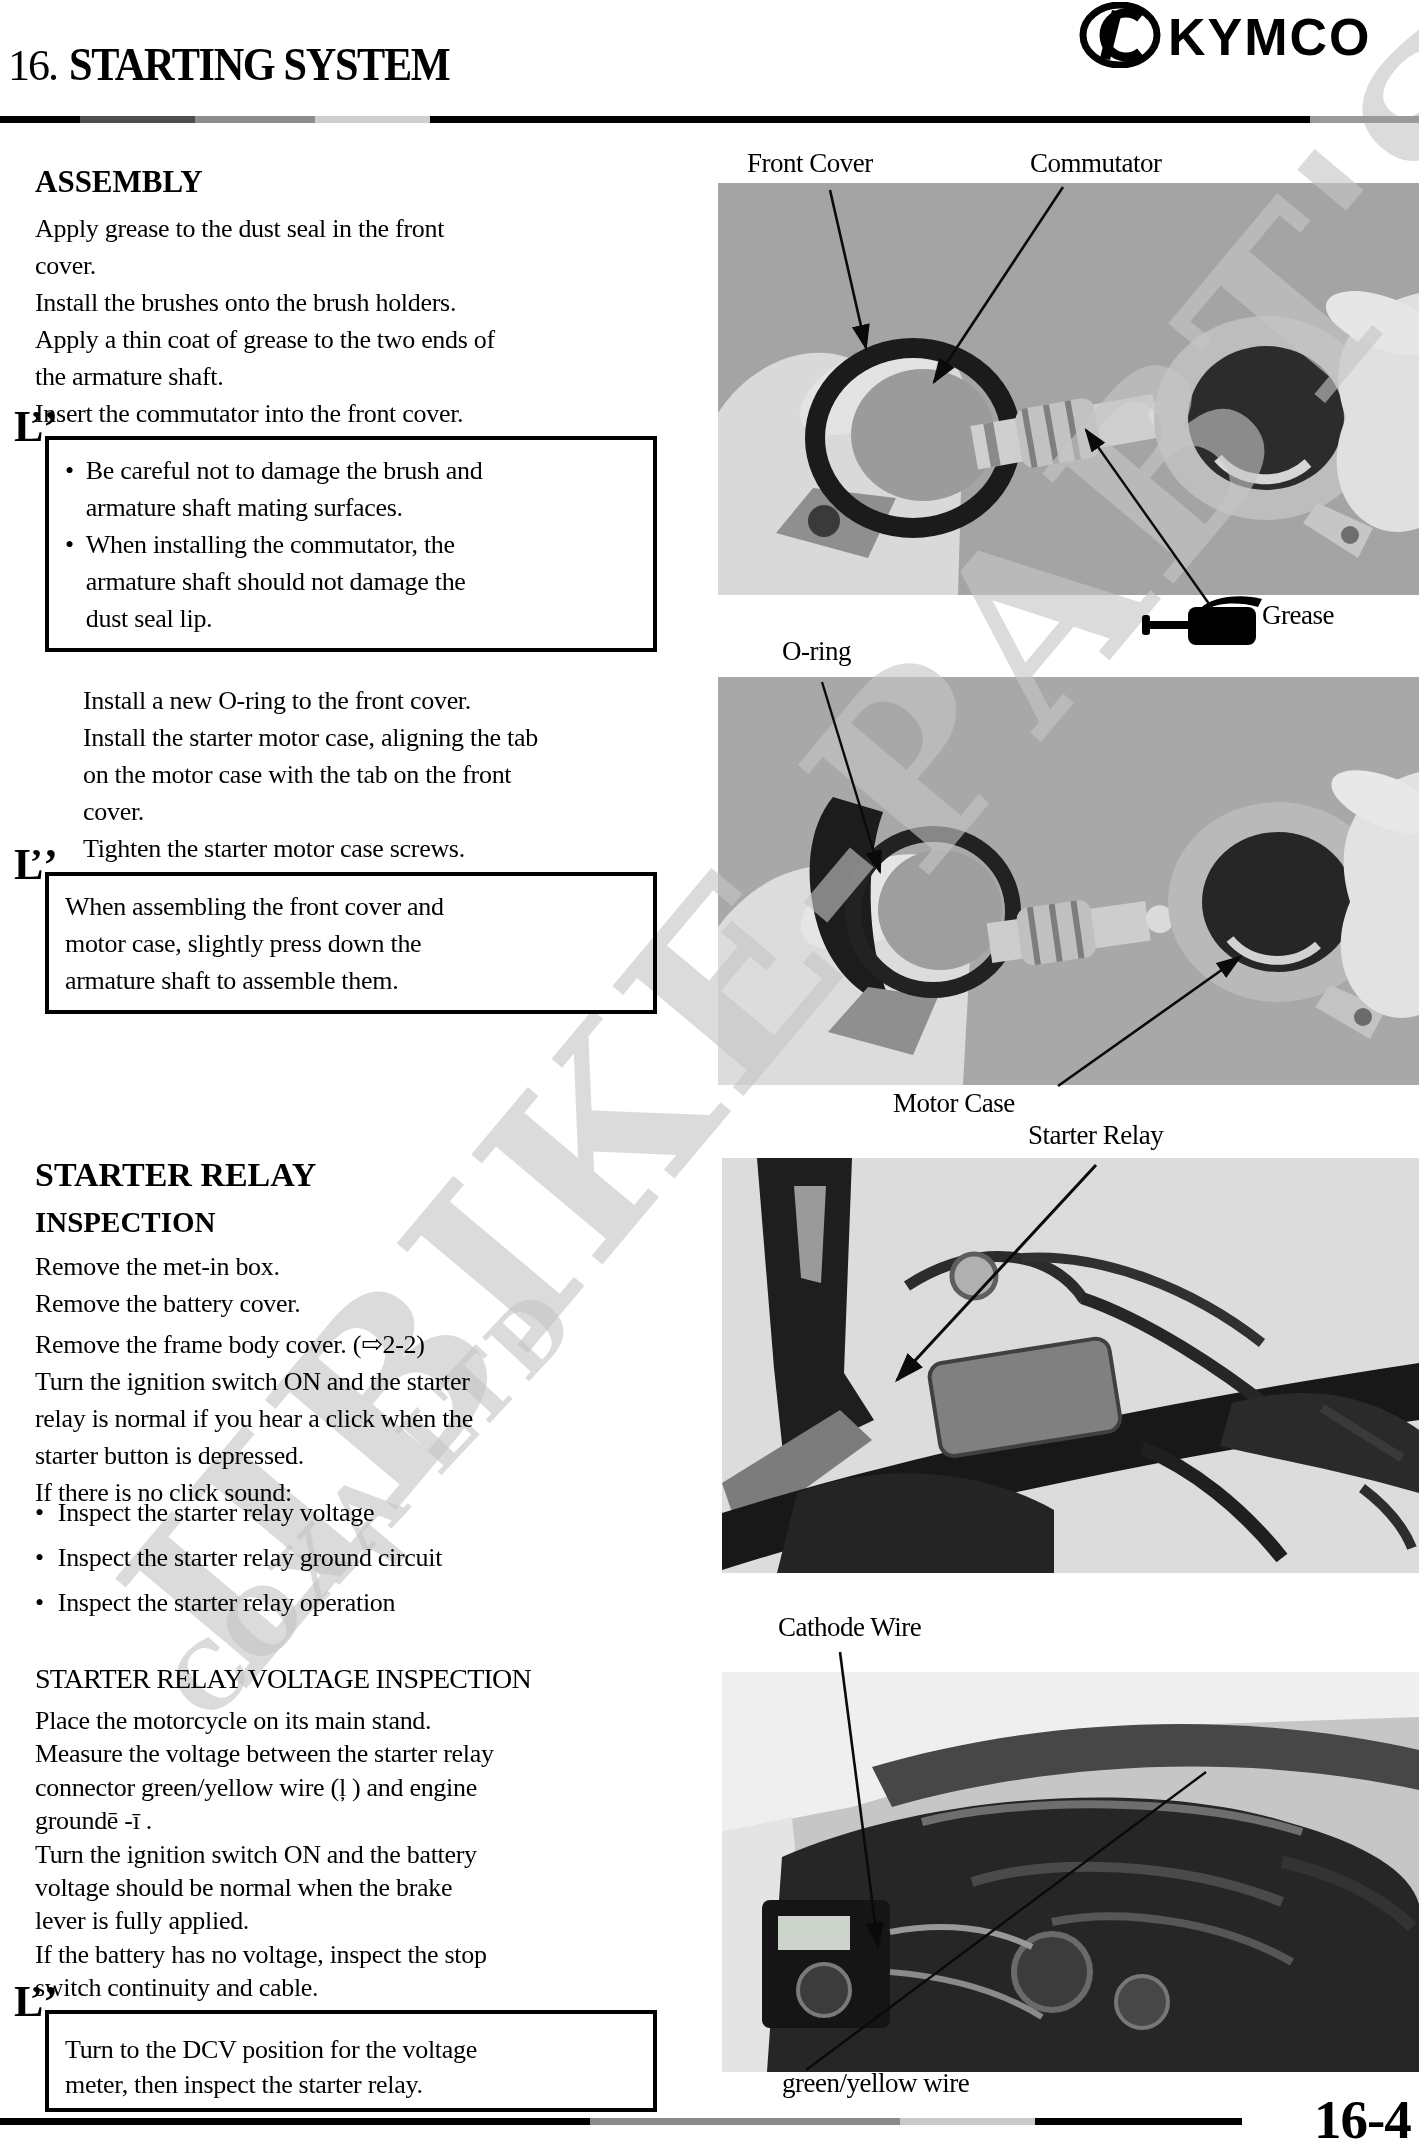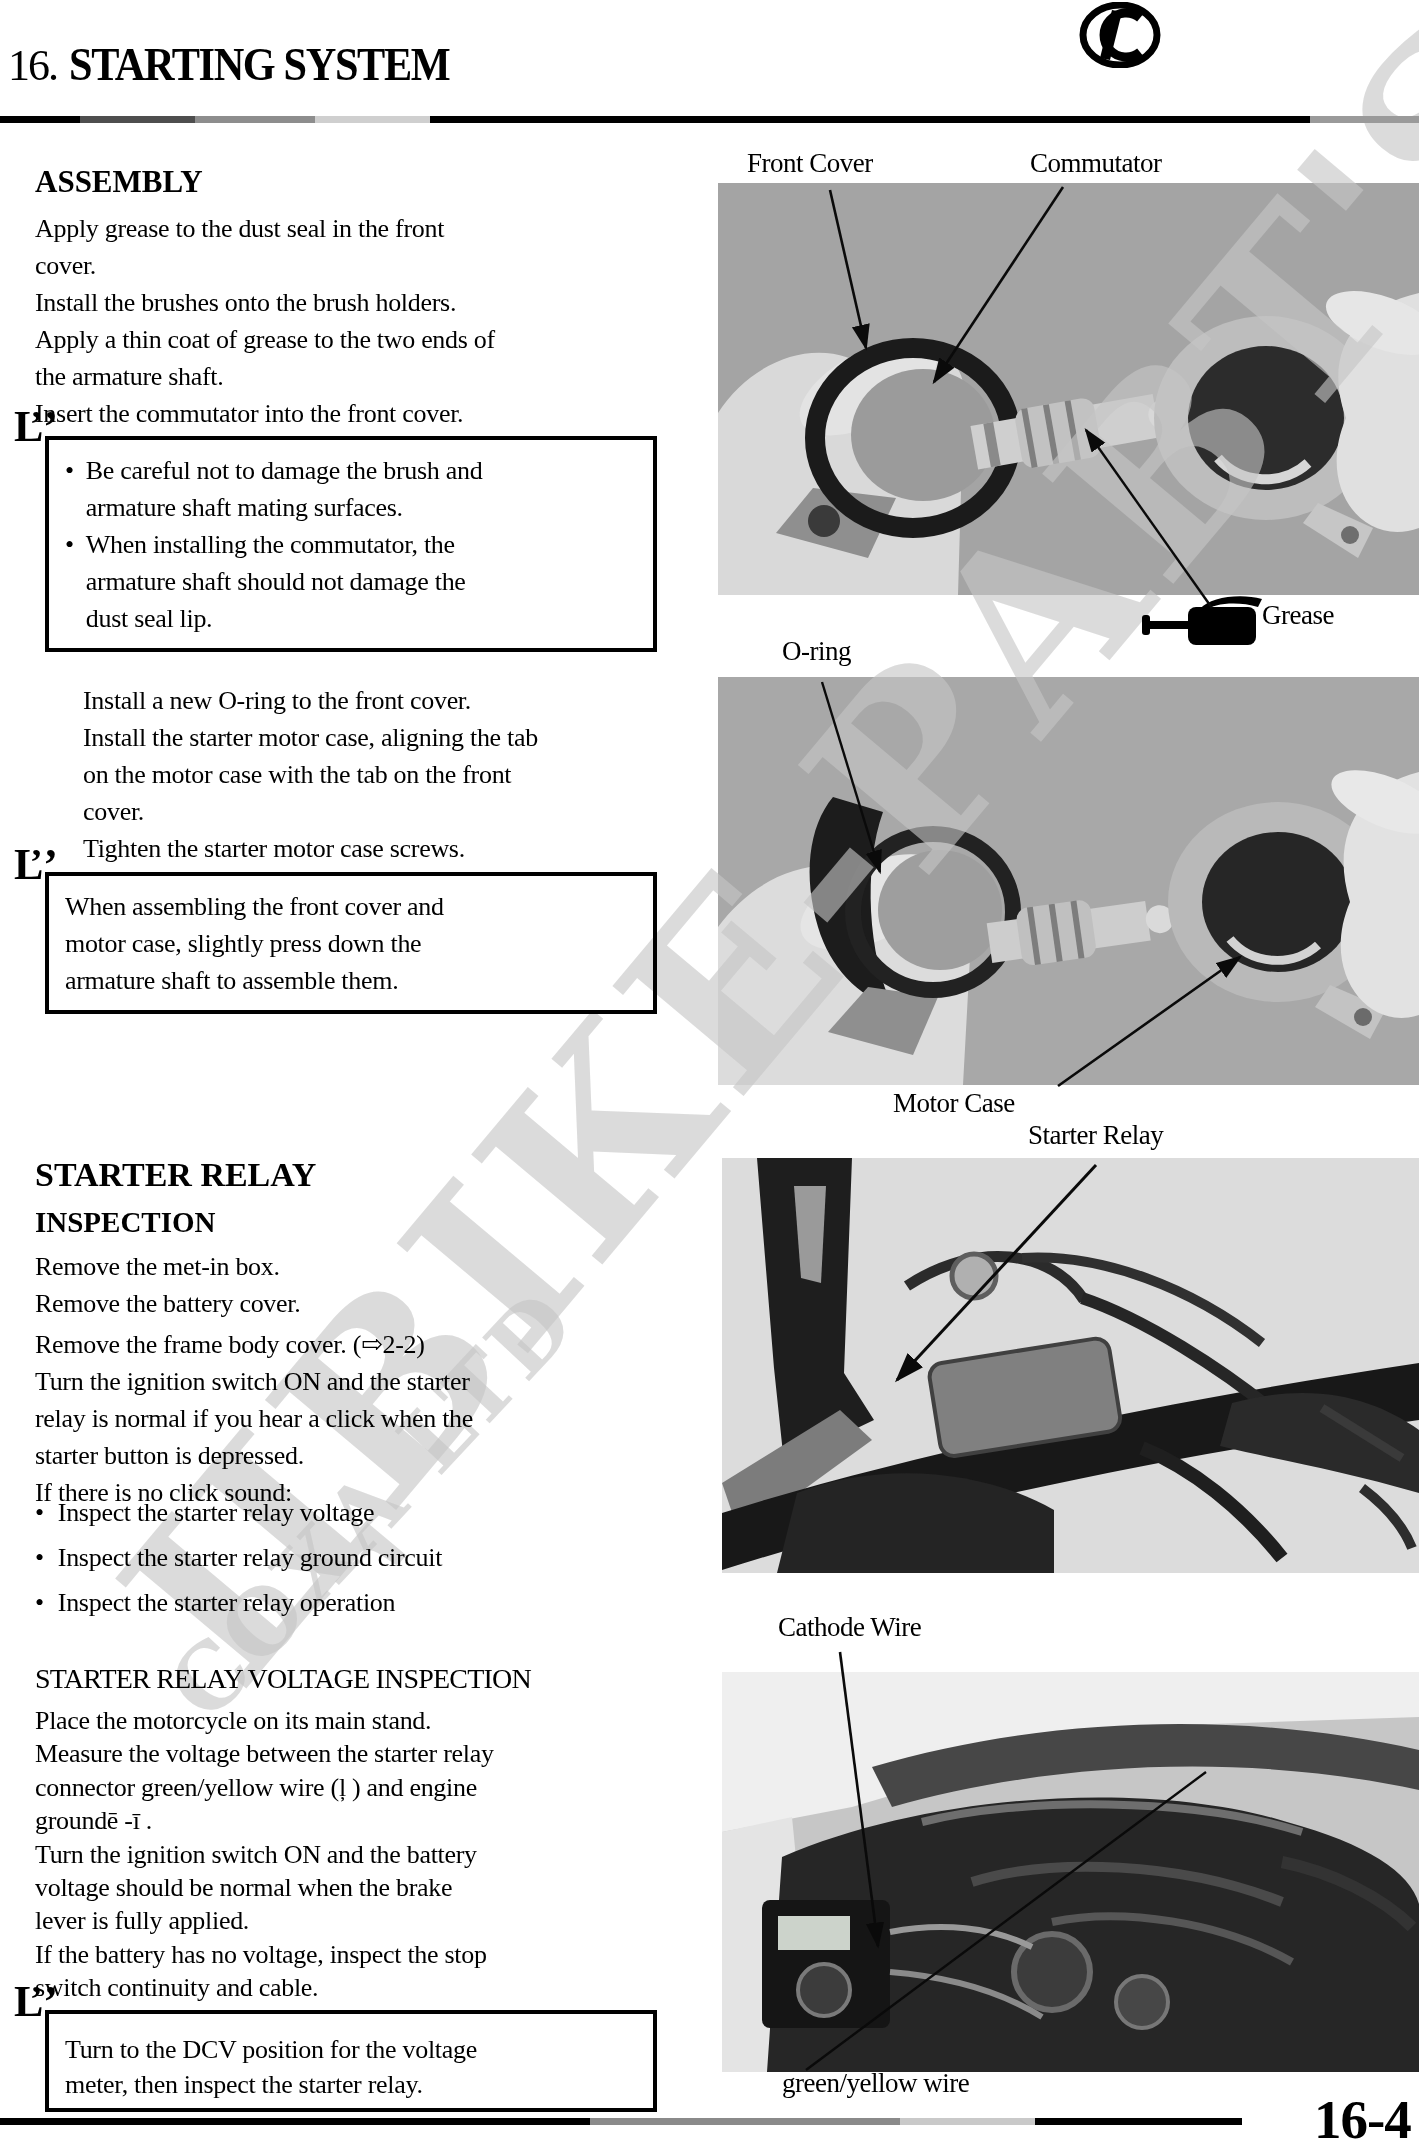--- a/index.html
+++ b/index.html
@@ -57,20 +57,21 @@
   </div>
 
   <div class="brand">
     <span>
       <svg width="84" height="66" viewBox="0 0 84 66">
         <ellipse cx="42" cy="33" rx="37" ry="30" fill="#fff" stroke="#000" stroke-width="7"></ellipse>
         <path d="M34,8 L44,10 L32,58 L22,56 Z" fill="#000"></path>
         <path d="M62,16 A22,22 0 1 0 62,50" fill="none" stroke="#000" stroke-width="9"></path>
       </svg>
     </span>
+    <span class="brand-name">KYMCO</span>
   </div>
 
   <div class="header-rule"></div>
 
   <div class="wm-main">ЦВІКЕ-РАВТ'S</div>
   <div class="wm-sub">СОХА LTD</div>
 
   <div class="h-bold" style="left:35px;top:164px;font-size:31px;">ASSEMBLY</div>
 
   <div class="para" style="left:35px;top:210px;width:648px;">Apply grease to the dust seal in the front

